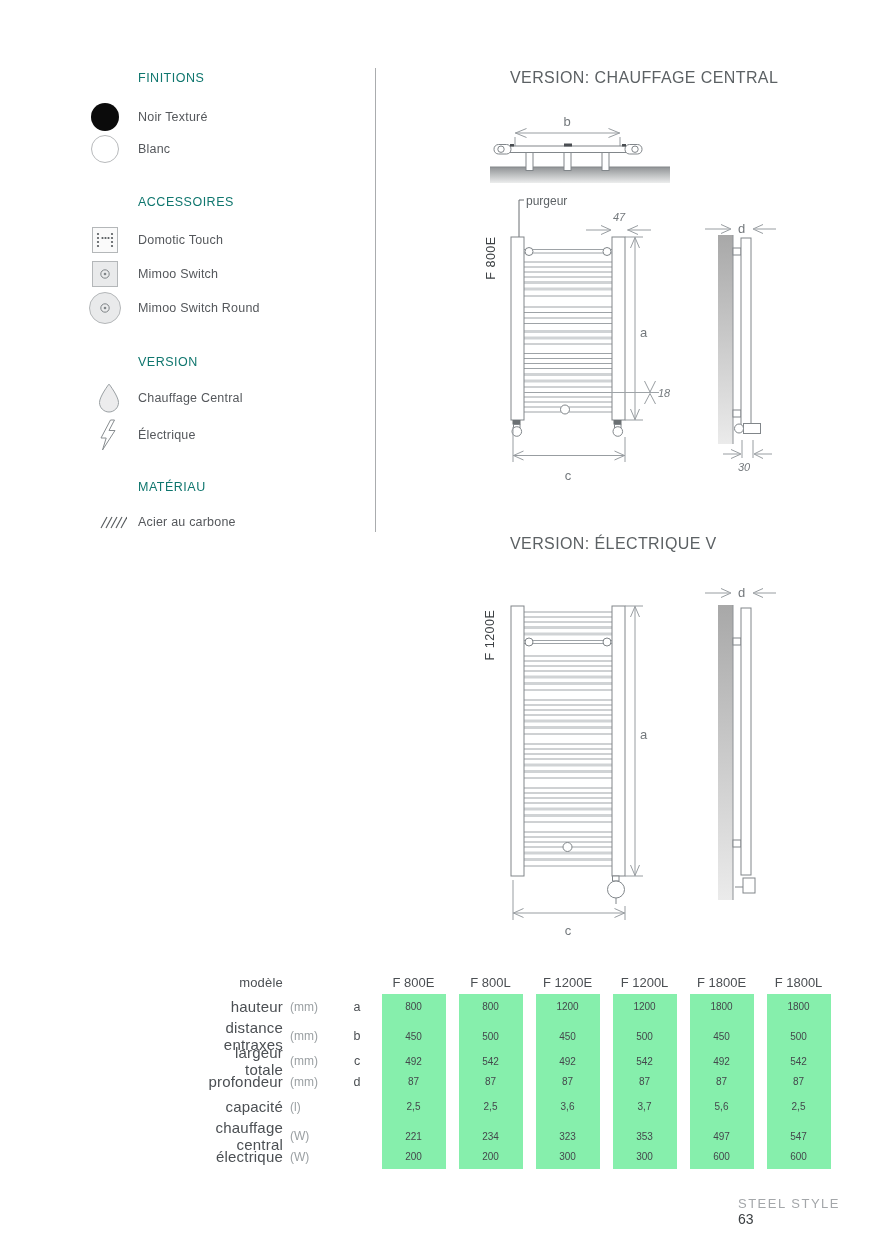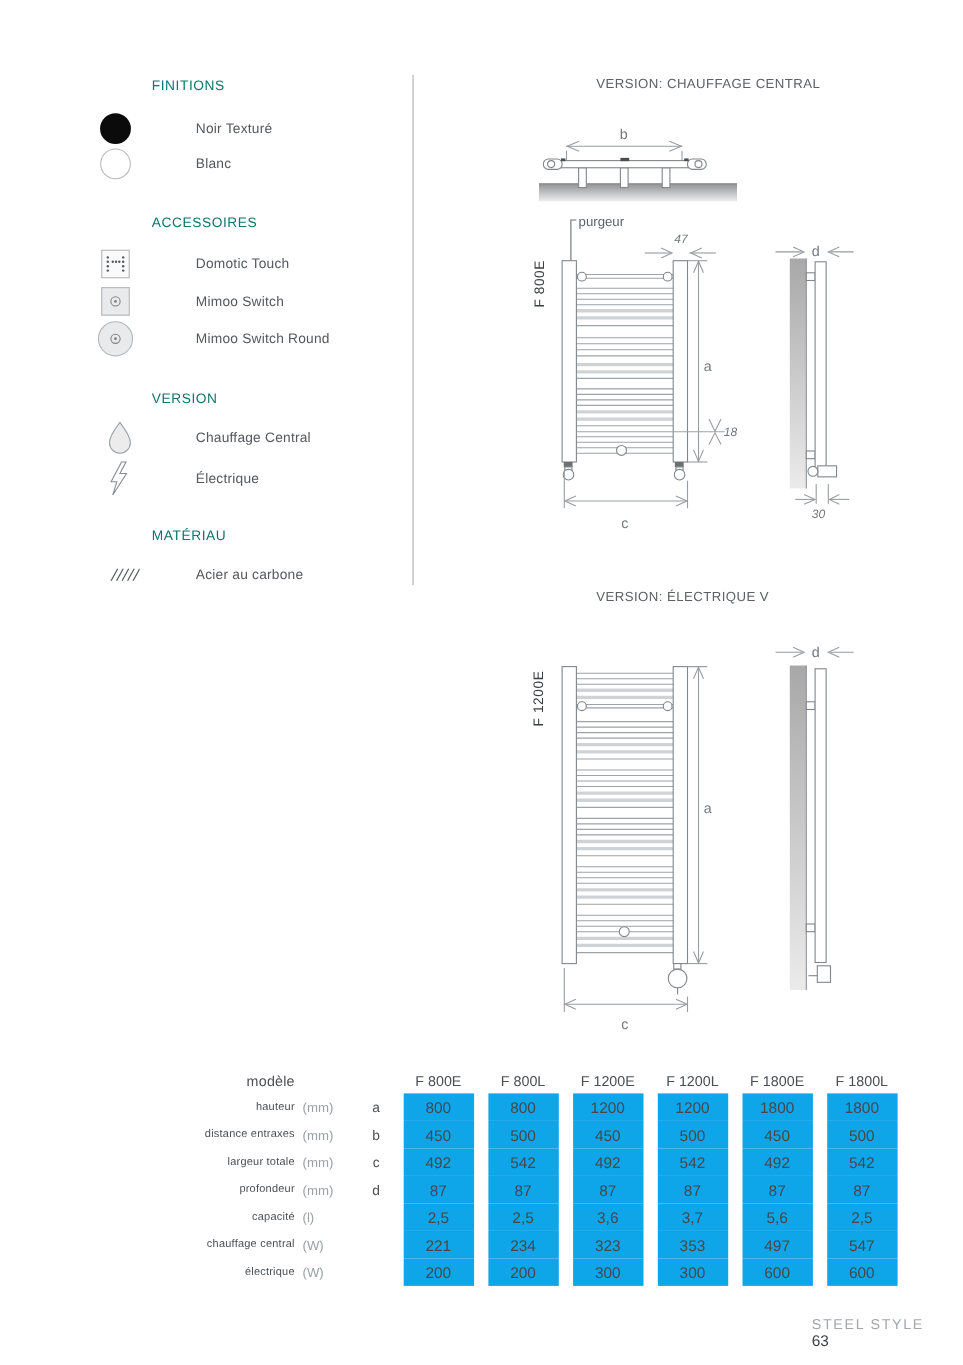--- a/index.html
+++ b/index.html
@@ -6,55 +6,55 @@
   * { margin:0; padding:0; box-sizing:border-box; }
   html,body { background:#fff; }
   body { width:875px; height:1241px; position:relative; overflow:hidden;
          font-family:"Liberation Sans", sans-serif; color:#4b4f53; }
 
   .abs { position:absolute; }
 
   
   .sec-title { position:absolute; left:138px; font-size:12.5px; letter-spacing:.5px;
                color:#0f766e; }
-  .leg-row { position:absolute; left:88px; display:flex; align-items:center;gap:40px; }
+  .leg-row { position:absolute; left:88px; display:flex; align-items:center; }
   .leg-icon { width:50px; display:flex; align-items:center; }
   .leg-label { font-size:12.5px; color:#55585c; letter-spacing:.2px; white-space:nowrap; }
 
   .swatch { width:28px; height:28px; border-radius:50%; }
   .swatch.noir  { background:#0b0b0b; margin-left:3px; }
   .swatch.blanc { background:#fff; border:1px solid #b8babc; margin-left:3px; }
 
   .acc-square { width:26px; height:26px; border:1px solid #b4b7b9; margin-left:4px;
                 display:flex; align-items:center; justify-content:center; }
   .acc-square.domotic { background:#fafafa; }
   .acc-square.mimoo   { background:#e9eaeb; }
   .acc-round { width:32px; height:32px; border:1px solid #b4b7b9; border-radius:50%;
                background:#e9eaeb; margin-left:1px;
                display:flex; align-items:center; justify-content:center; }
 
   .divider-v { position:absolute; left:375px; top:68px; width:1px; height:464px;
                background:#aaacae; }
 
   
-  .draw-title { position:absolute; font-size:12px; letter-spacing:.4px; color:#5c6164;margin-left:32px; }
+  .draw-title { position:absolute; font-size:16px; letter-spacing:.4px; color:#5c6164; }
 
   
-  .spec-table { position:absolute; left:180px; top:971px; width:642px; }
+  .spec-table { position:absolute; left:195px; top:971px; width:642px; }
   .t-row { display:grid; grid-template-columns:88px 56px 36px repeat(6,77px);
            height:25px; align-items:center; }
   .t-row.t-head { height:23px; }
-  .t-label  { text-align:right; font-size:10px; color:#4b4f53; letter-spacing:.2px; }
+  .t-label  { text-align:right; font-size:15px; color:#4b4f53; letter-spacing:.2px; }
   .t-head .t-label { font-size:13px; }
   .t-unit   { font-size:12px; color:#9ba0a3; padding-left:7px; }
   .t-letter { text-align:center; font-size:12.5px; color:#4b4f53; }
   .t-val { height:100%; display:flex; }
   .t-val .band { width:64px; margin:0 auto; height:100%;
                  display:flex; align-items:center; justify-content:center;
-                 background:#0ea5e9; font-size:14px; color:#44484c; }
+                 background:#86efac; font-size:10px; color:#44484c; }
   .t-head .t-val .band { background:transparent; font-size:13px; color:#4b4f53; }
 
   
   .footer { position:absolute; top:1196px; right:49px; display:flex; align-items:baseline;flex-direction:column; }
   .brand  { font-size:13px; letter-spacing:1.5px; color:#a4a7aa; }
   .pageno { font-size:14px; color:#3c4043; margin-left:14px; }
 
   svg text { font-family:"Liberation Sans", sans-serif; }
   .dimtxt  { fill:#73787c; font-size:13px; }
   .dimnum  { fill:#73787c; font-size:11px; font-style:italic; }

